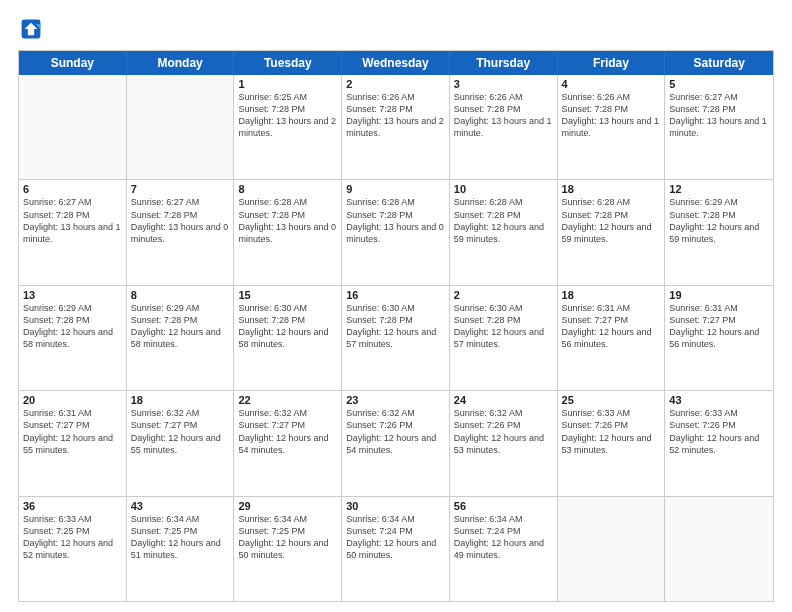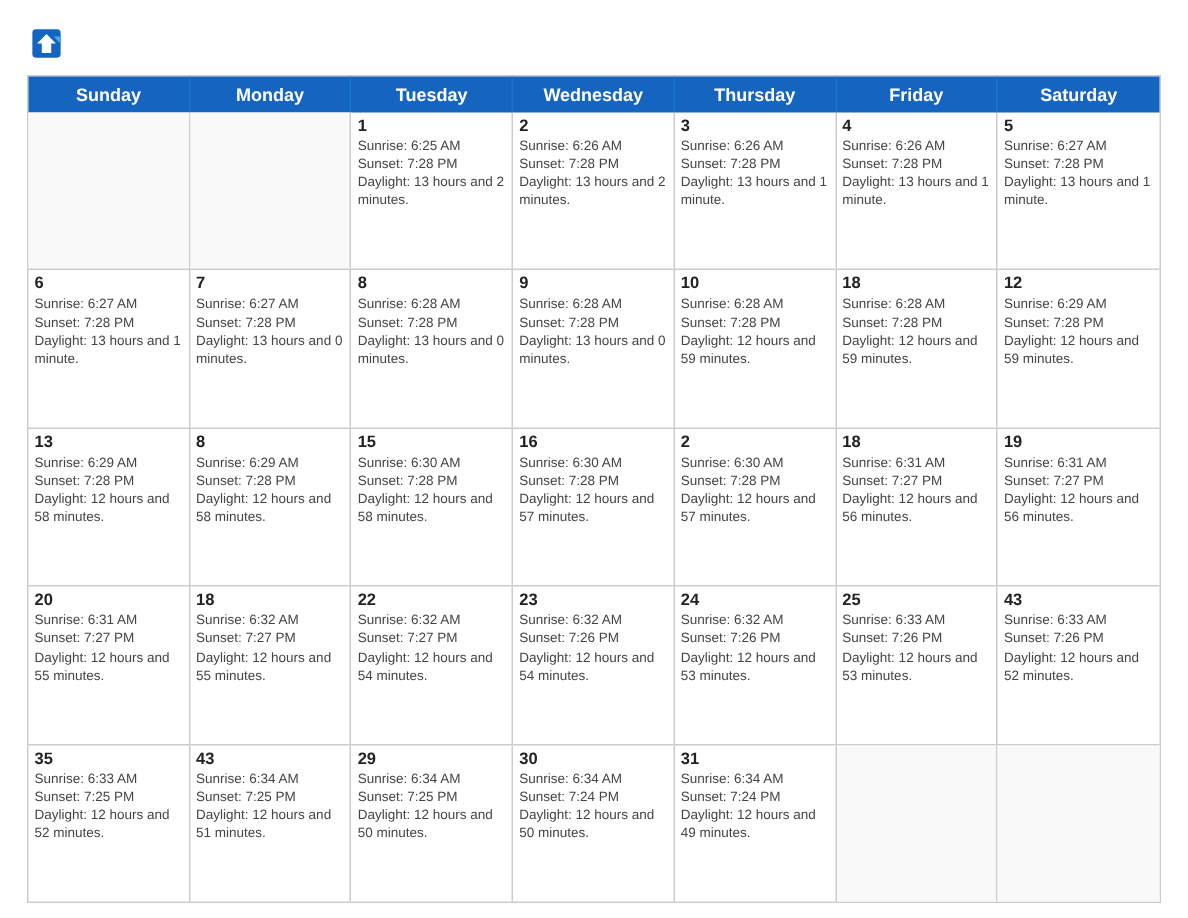--- a/index.html
+++ b/index.html
@@ -301,21 +301,21 @@
           </div>
           <div class="cal-cell">
             <div class="day-num">43</div>
             <div class="cell-text" style="white-space: pre-line;">Sunrise: 6:33 AM
 Sunset: 7:26 PM
 Daylight: 12 hours and 52 minutes.</div>
           </div>
         </div>
         <div class="cal-row">
           <div class="cal-cell">
-            <div class="day-num">35</div>
+            <div class="day-num">36</div>
             <div class="cell-text" style="white-space: pre-line;">Sunrise: 6:33 AM
 Sunset: 7:25 PM
 Daylight: 12 hours and 52 minutes.</div>
           </div>
           <div class="cal-cell">
             <div class="day-num">43</div>
             <div class="cell-text" style="white-space: pre-line;">Sunrise: 6:34 AM
 Sunset: 7:25 PM
 Daylight: 12 hours and 51 minutes.</div>
           </div>
@@ -325,21 +325,21 @@
 Sunset: 7:25 PM
 Daylight: 12 hours and 50 minutes.</div>
           </div>
           <div class="cal-cell">
             <div class="day-num">30</div>
             <div class="cell-text" style="white-space: pre-line;">Sunrise: 6:34 AM
 Sunset: 7:24 PM
 Daylight: 12 hours and 50 minutes.</div>
           </div>
           <div class="cal-cell">
-            <div class="day-num">31</div>
+            <div class="day-num">56</div>
             <div class="cell-text" style="white-space: pre-line;">Sunrise: 6:34 AM
 Sunset: 7:24 PM
 Daylight: 12 hours and 49 minutes.</div>
           </div>
           <div class="cal-cell empty"></div>
           <div class="cal-cell empty"></div>
         </div>
       </div>
   </div>
 </div>

